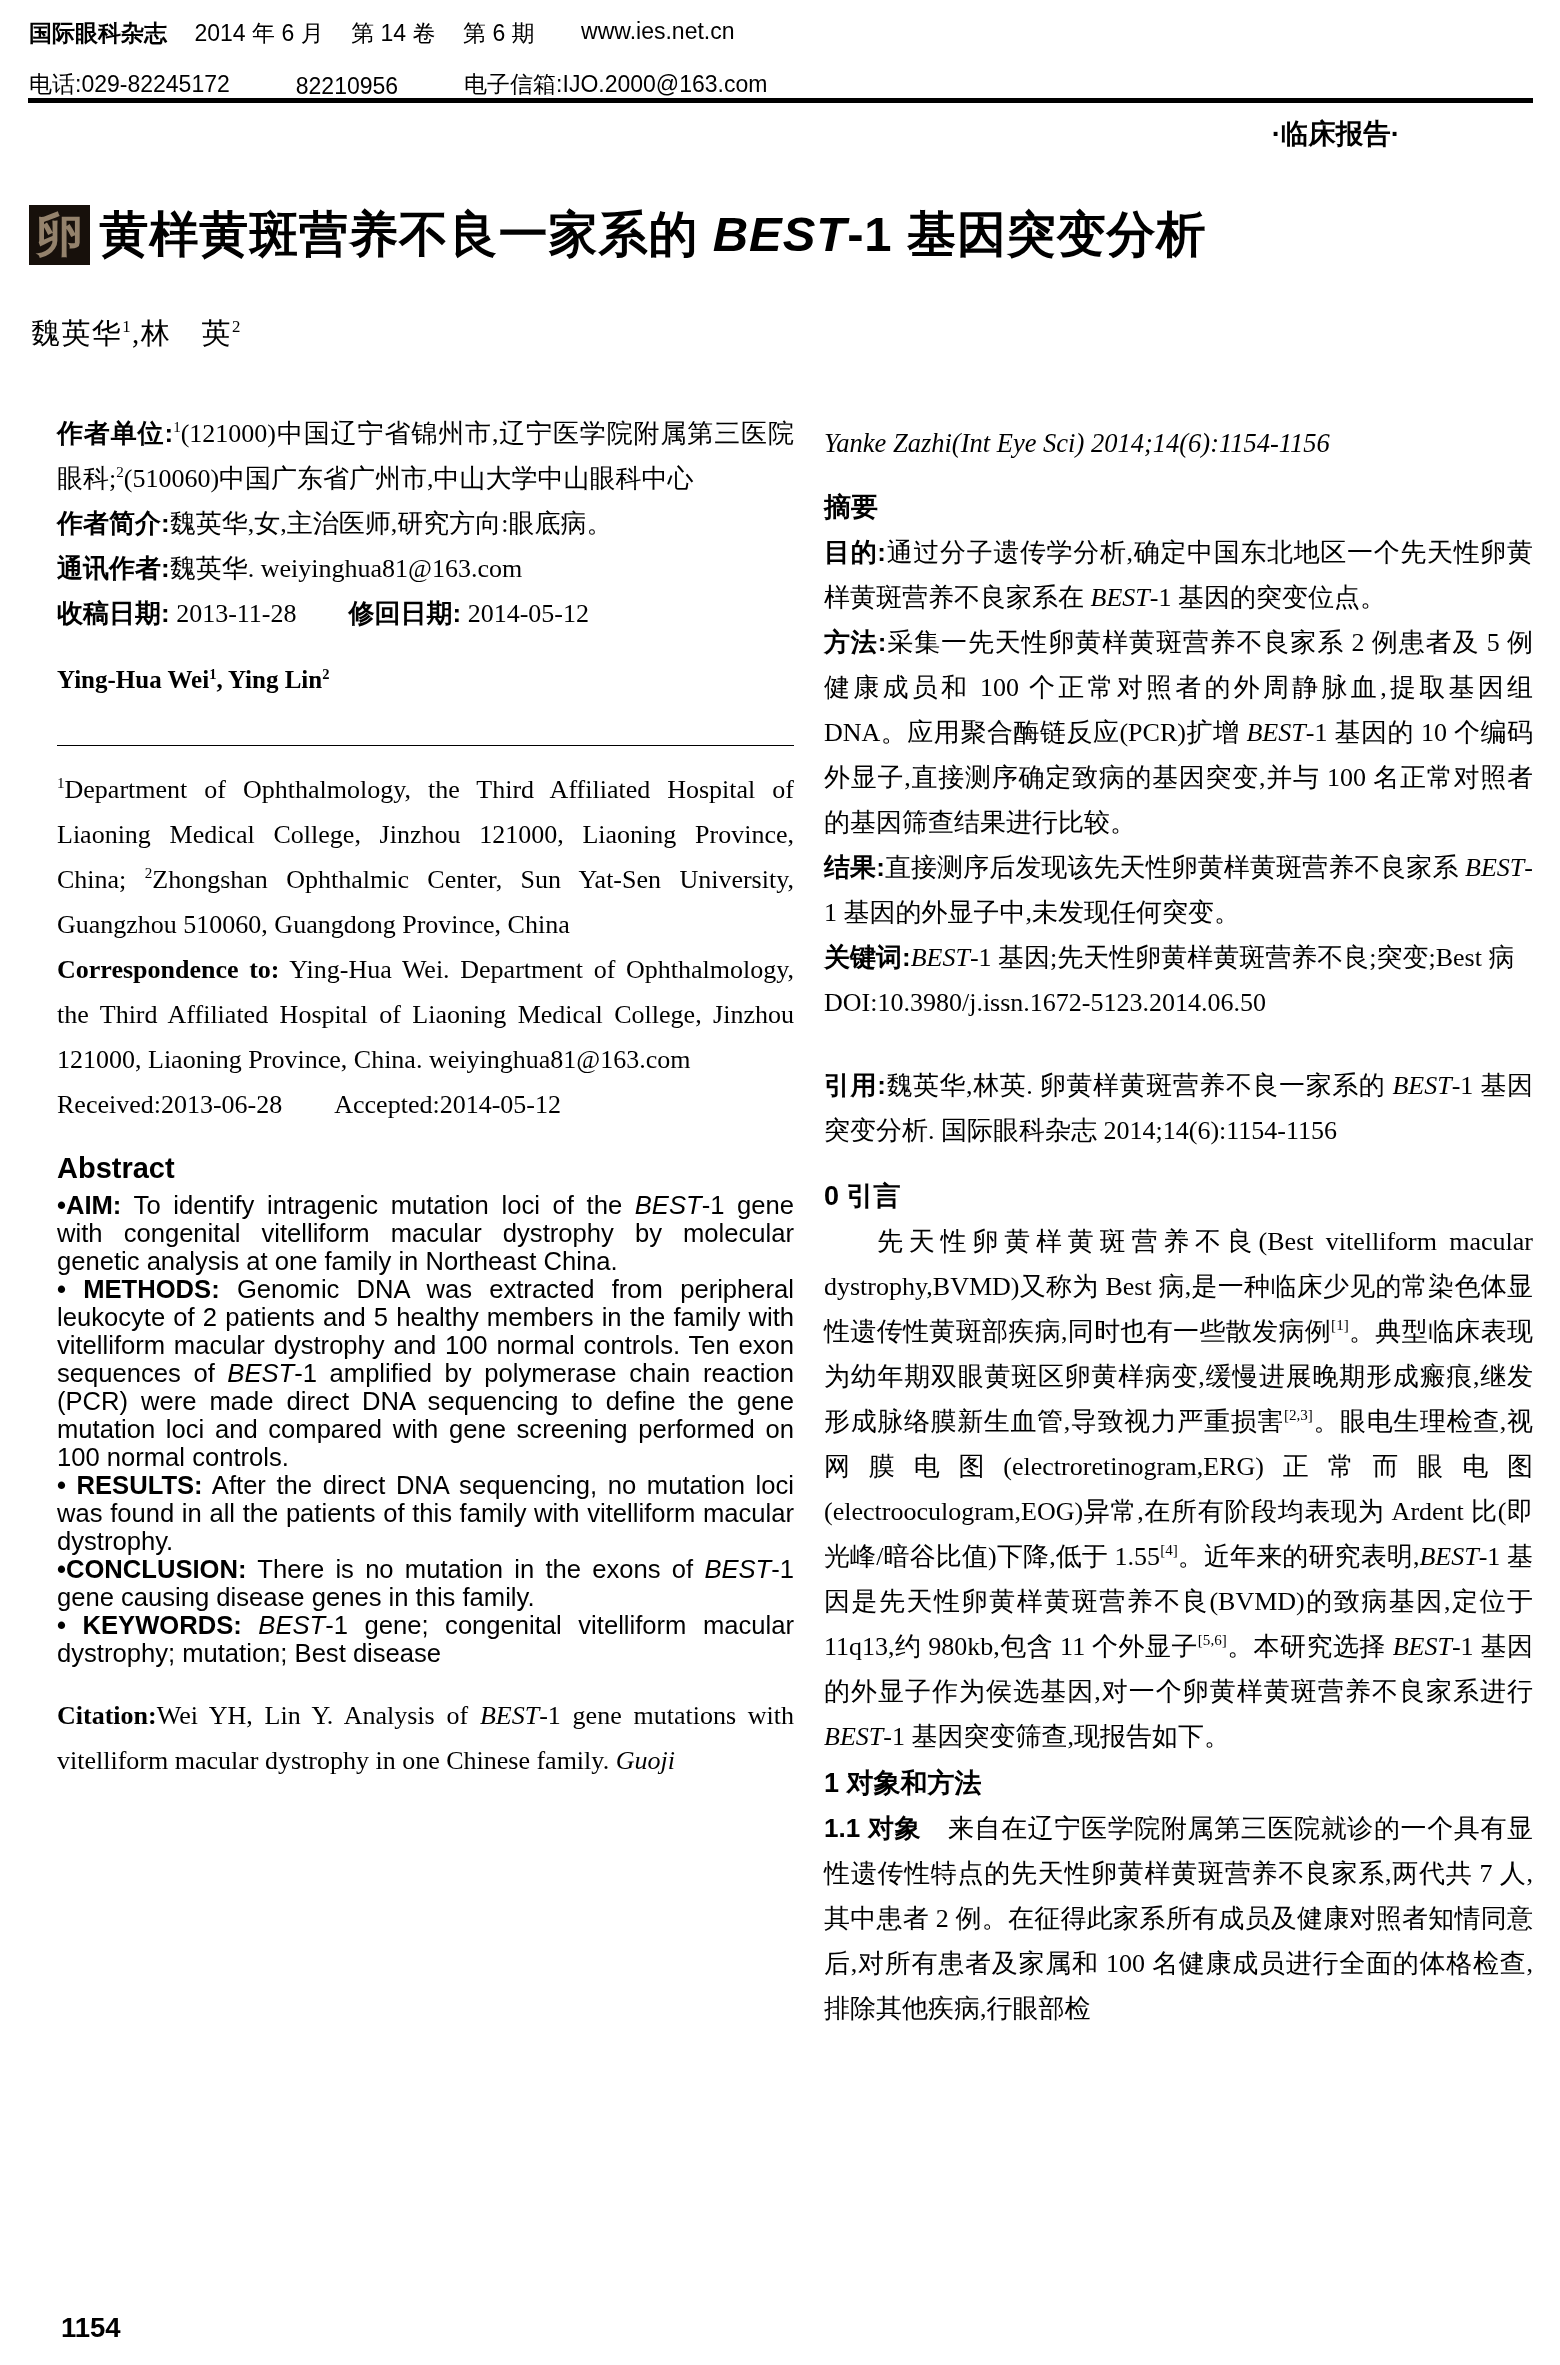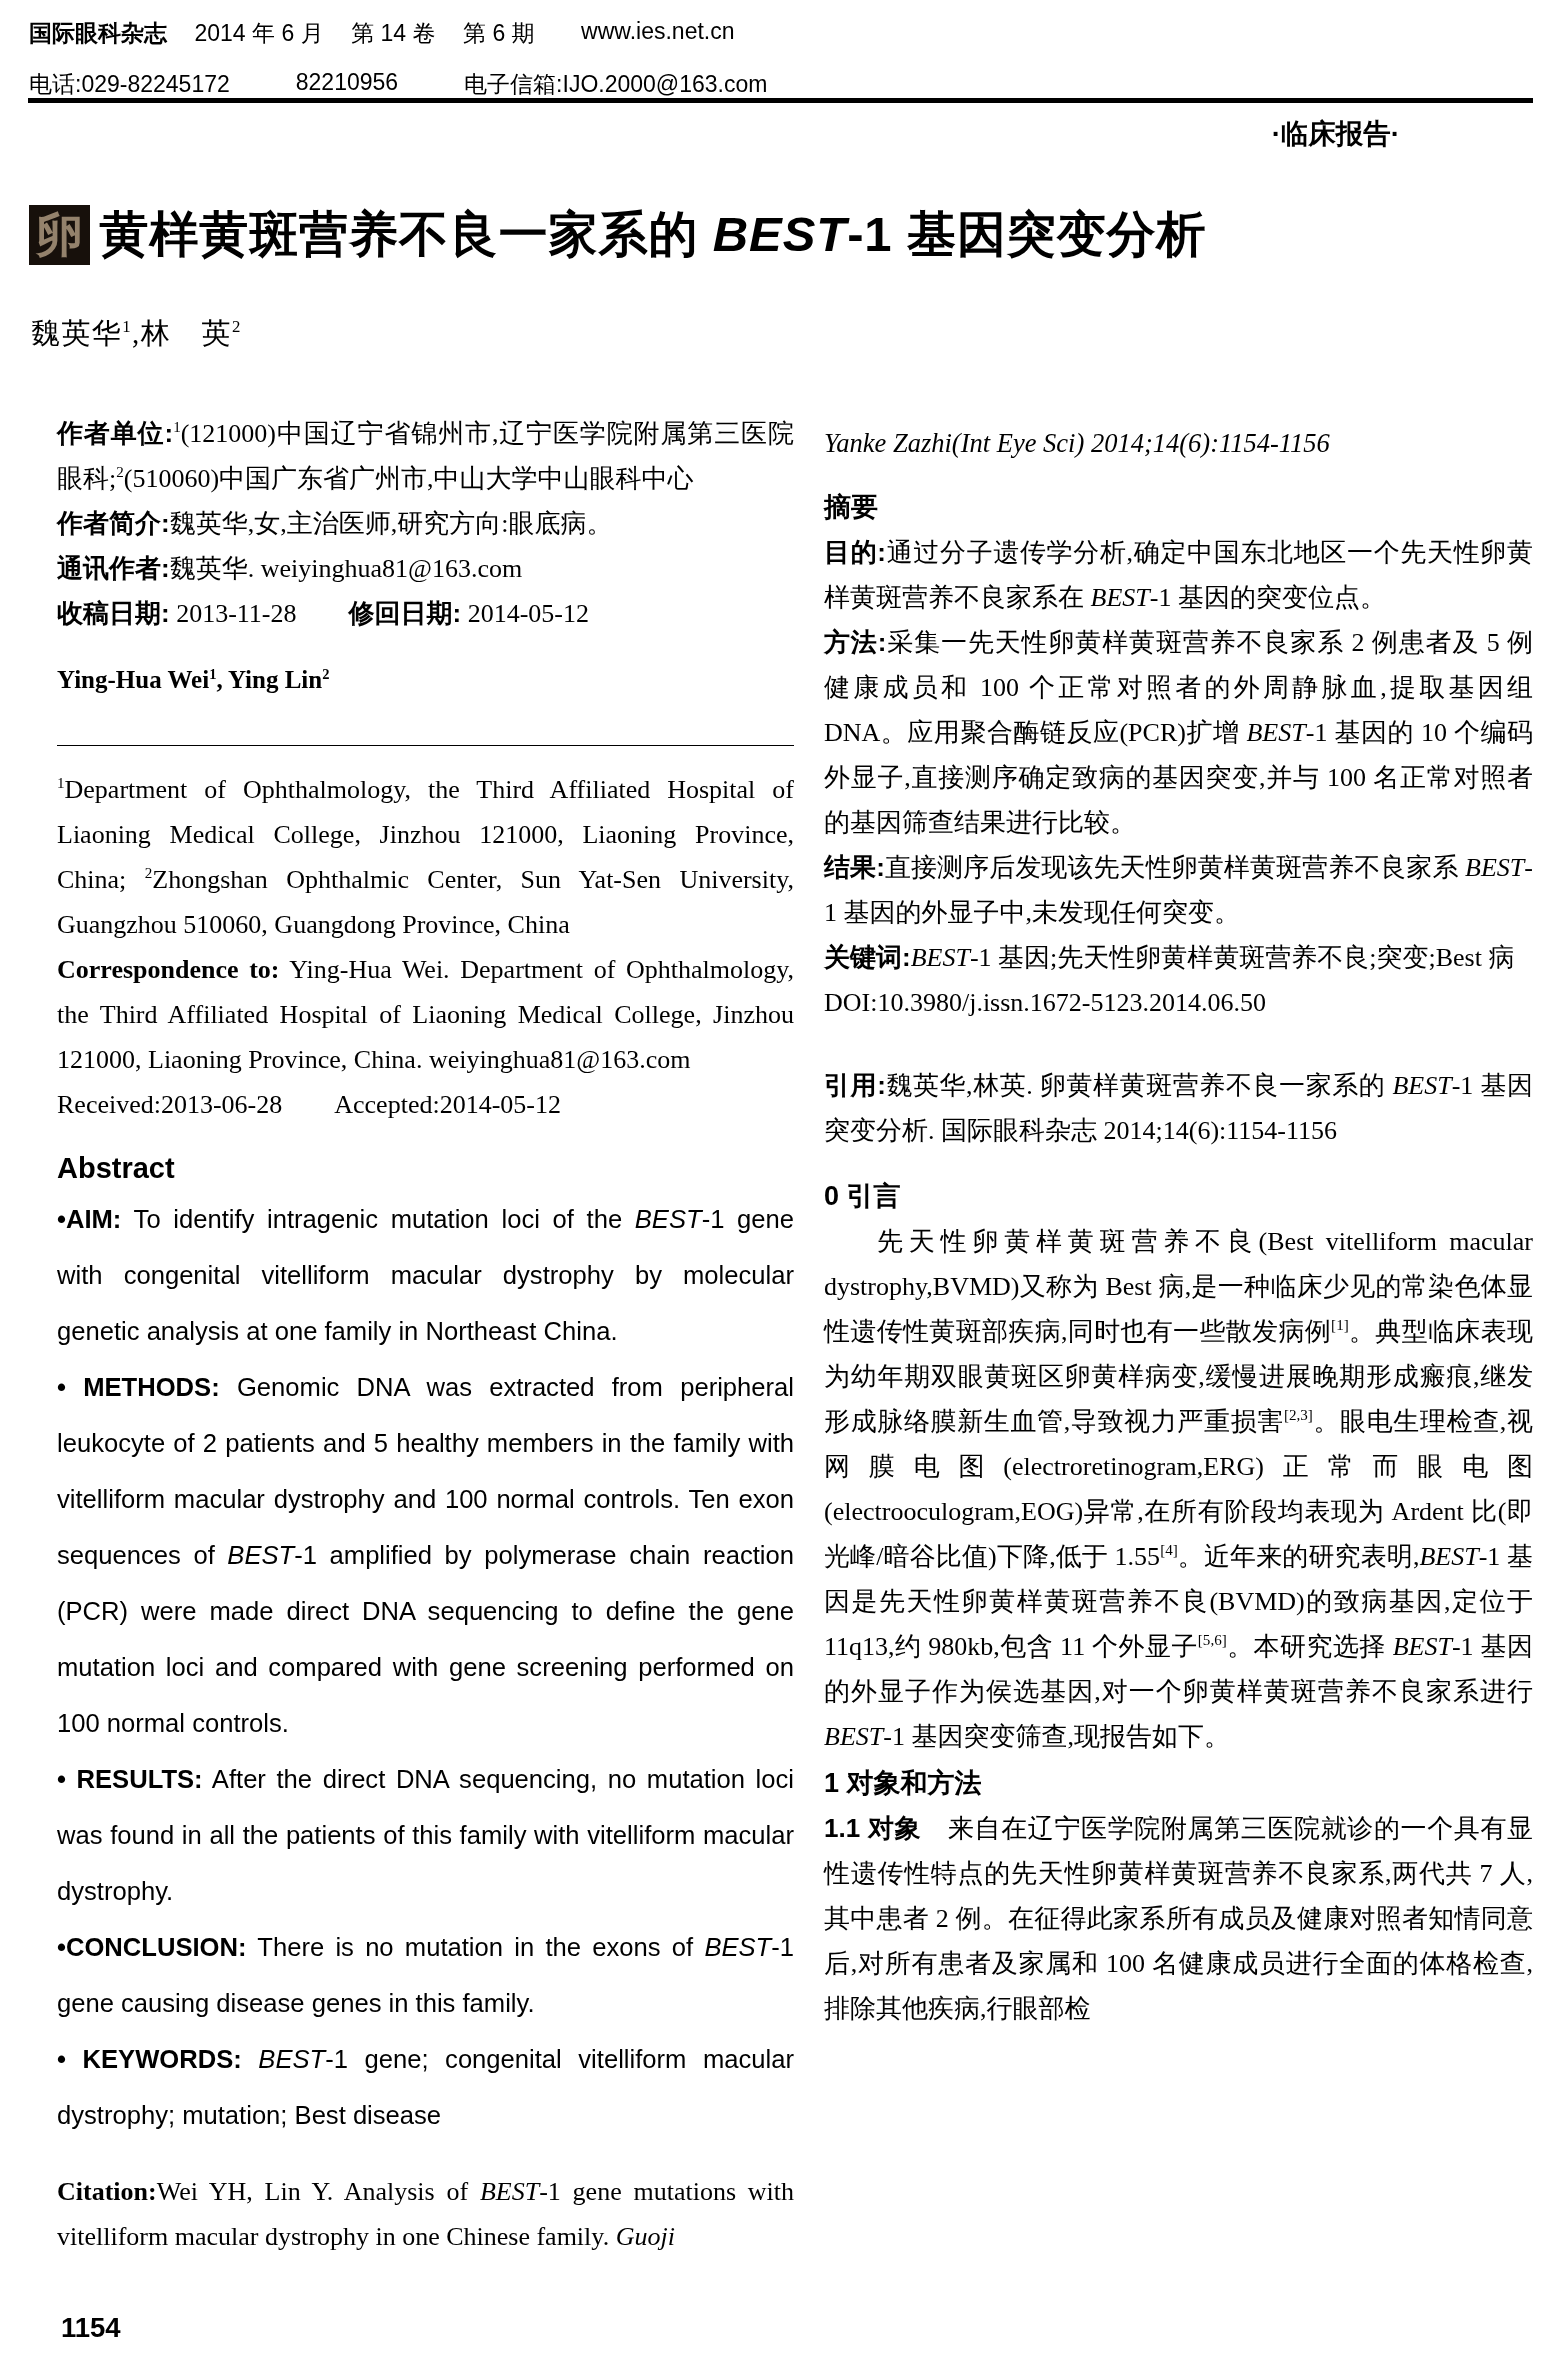--- a/index.html
+++ b/index.html
@@ -9,21 +9,21 @@
     color:#000; font-family:"Liberation Serif","DejaVu Serif",serif;
   }
   .page { position:absolute; inset:0; }
 
   
   .masthead { position:absolute; left:29px; right:29px; top:18px;
     font-family:"Liberation Sans","DejaVu Sans",sans-serif; font-size:23px; }
   .mh-line1 { display:flex; align-items:flex-start; gap:27.5px; }
   .mh-line1 .mh-journal { font-weight:700; }
   .mh-line1 .mh-url { margin-left:19px; }
-  .mh-line2 { display:flex; align-items:flex-start; gap:66px; margin-top:20px; }
+  .mh-line2 { display:flex; align-items:flex-end; gap:66px; margin-top:20px; }
   .rule-thick { position:absolute; left:27.5px; right:27.5px; top:98px; height:5.2px; background:#000; }
 
   .section-marker { position:absolute; top:116px; right:160px;
     font-family:Liberation Sans, sans-serif; font-weight:700; font-size:27.5px; }
 
   
   .title-row { position:absolute; left:29px; top:202px; display:flex; align-items:center; gap:9.5px; }
   .dropcap { width:61px; height:60px; background:#17100b; color:#94826c;
     font-family:"Liberation Sans","DejaVu Sans",sans-serif; font-weight:700; font-size:47px;
     display:flex; align-items:center; justify-content:center; flex:0 0 auto; }
@@ -31,21 +31,21 @@
     font-size:49px; letter-spacing:0.9px; white-space:nowrap; }
   .authors-cn { position:absolute; left:31px; top:314px; font-size:29px; letter-spacing:1.4px; }
   .authors-cn sup, .authors-en sup { font-size:0.58em; vertical-align:super; line-height:0; }
 
   
   .col { position:absolute; top:411px; }
   .col-left  { left:29px;  width:737px;margin-left:28px; }
   .col-right { left:824px; width:709px; }
 
   .p-cn, .p-serif { font-size:26px; line-height:45px; }
-  .p-sans { font-family:"Liberation Sans","DejaVu Sans",sans-serif; font-size:25.6px; line-height:56px; }
+  .p-sans { font-family:"Liberation Sans","DejaVu Sans",sans-serif; font-size:25.6px; line-height:28px; }
   .just { text-align:justify; }
   .indent { text-indent:53px; }
   sup { font-size:0.58em; vertical-align:super; line-height:0; }
 
   
   .p-cn b { font-family:"Liberation Sans","DejaVu Sans",sans-serif; font-weight:700; }
   .p-serif b { font-weight:700; }
 
   .title-en { font-family:"Liberation Sans","DejaVu Sans",sans-serif; font-weight:700;
     font-size:31px; line-height:47px; margin-top:24px; text-align:justify; }

